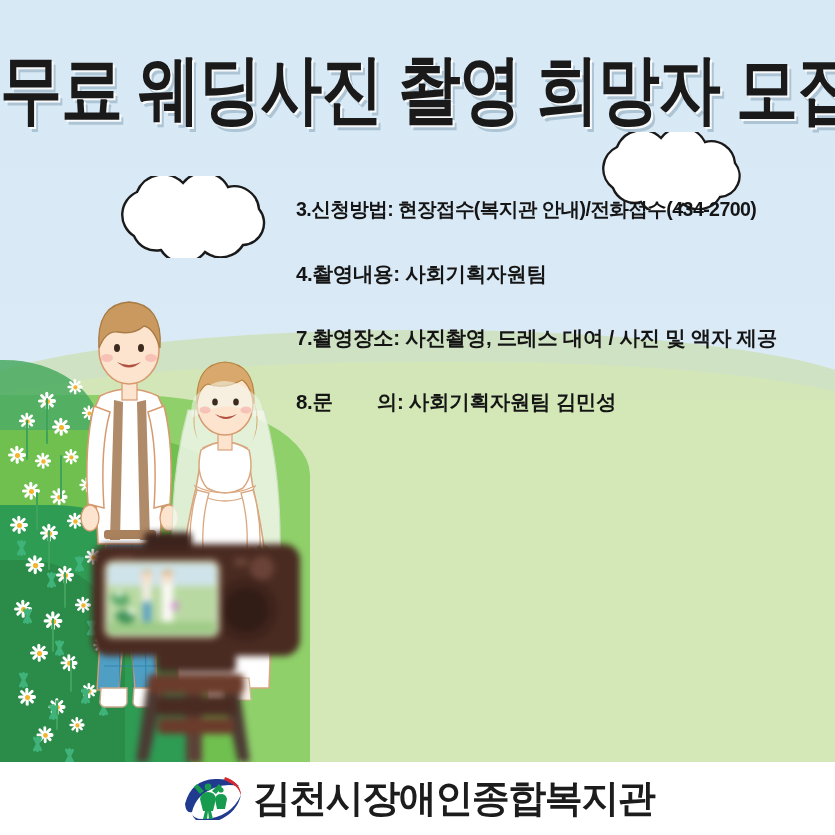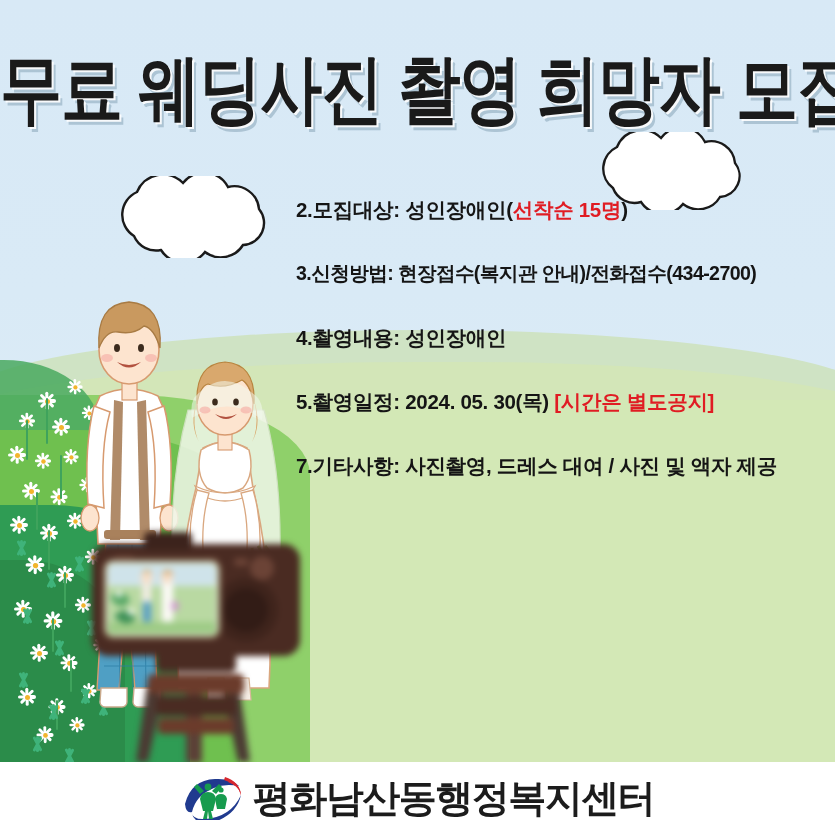--- a/index.html
+++ b/index.html
@@ -767,42 +767,39 @@
       <path d="M24 70 q10 -14 20 2 q-8 14 -20 -2 z" fill="#57a765"></path>
       <path d="M28 88 q12 -12 22 2 q-10 12 -22 -2 z" fill="#3e9157"></path>
       <circle cx="33" cy="66" r="3" fill="#fff"></circle>
       <circle cx="45" cy="84" r="3" fill="#fff"></circle>
     </svg>
   </div>
 
   <div class="lines">
 
 
-    <div class="line">
-      <span>2.</span><span>모집대상: 성인장애인(</span><span class="red">선착순 15명</span><span>)</span>
-    </div>
 
     <div class="line l3">
       <span>3.</span><span>신청방법: 현장접수(복지관 안내)/전화접수(434-2700)</span>
     </div>
 
     <div class="line">
-      <span>4.</span><span>촬영내용: 성인장애인</span>
+      <span>4.</span><span>촬영내용: 사회기획자원팀</span>
     </div>
 
+
+
     <div class="line">
-      <span>5.</span><span>촬영일정: 2024. 05. 30(목) </span><span class="red">[시간은 별도공지]</span>
+      <span>7.</span><span>촬영장소: 사진촬영, 드레스 대여 / 사진 및 액자 제공</span>
     </div>
 
 
-    <div class="line">
-      <span>7.</span><span>기타사항: 사진촬영, 드레스 대여 / 사진 및 액자 제공</span>
+    <div class="line l8">
+      <span>8.</span><span>문</span><span class="gap"></span><span>의:</span><span> 사회기획자원팀 김민성</span>
     </div>
-
-
   </div>
 
   <div class="footer">
     <span>
       <svg width="62" height="46" viewBox="0 0 62 46">
         <path d="M4 30 q6 -24 30 -25 q16 -1 24 7 q-14 -3 -25 2 q-18 7 -22 24 q-6 2 -7 -8 z" fill="#203a8f"></path>
         <path d="M10 38 q2 8 14 7 q26 -2 36 -24 q-4 18 -24 26 q-20 8 -26 -9 z" fill="#203a8f"></path>
         <path d="M44 3 q14 4 16 18 q-3 -11 -17 -15 z" fill="#d7282f"></path>
         <path d="M49 6 q11 5 11 16 q-1 -10 -13 -14 z" fill="#d7282f"></path>
         <g fill="#179b4e">
@@ -812,16 +809,16 @@
           <path d="M35 20 l6 -7 l-3 -3 l-7 7 z"></path>
           <path d="M24 37 l-2 8 h4 l1 -8 z"></path>
           <path d="M30 37 l2 8 h-4 l-1 -8 z"></path>
         </g>
         <g fill="#179b4e">
           <circle cx="40" cy="16" r="2.6"></circle>
           <path d="M40 20 q5 0 6 5 l-2 10 h-8 l-2 -10 q1 -5 6 -5 z"></path>
         </g>
       </svg>
     </span>
-    <span class="footer-name">평화남산동행정복지센터</span>
+    <span class="footer-name">김천시장애인종합복지관</span>
   </div>
 
 </div>
 
 </body></html>

